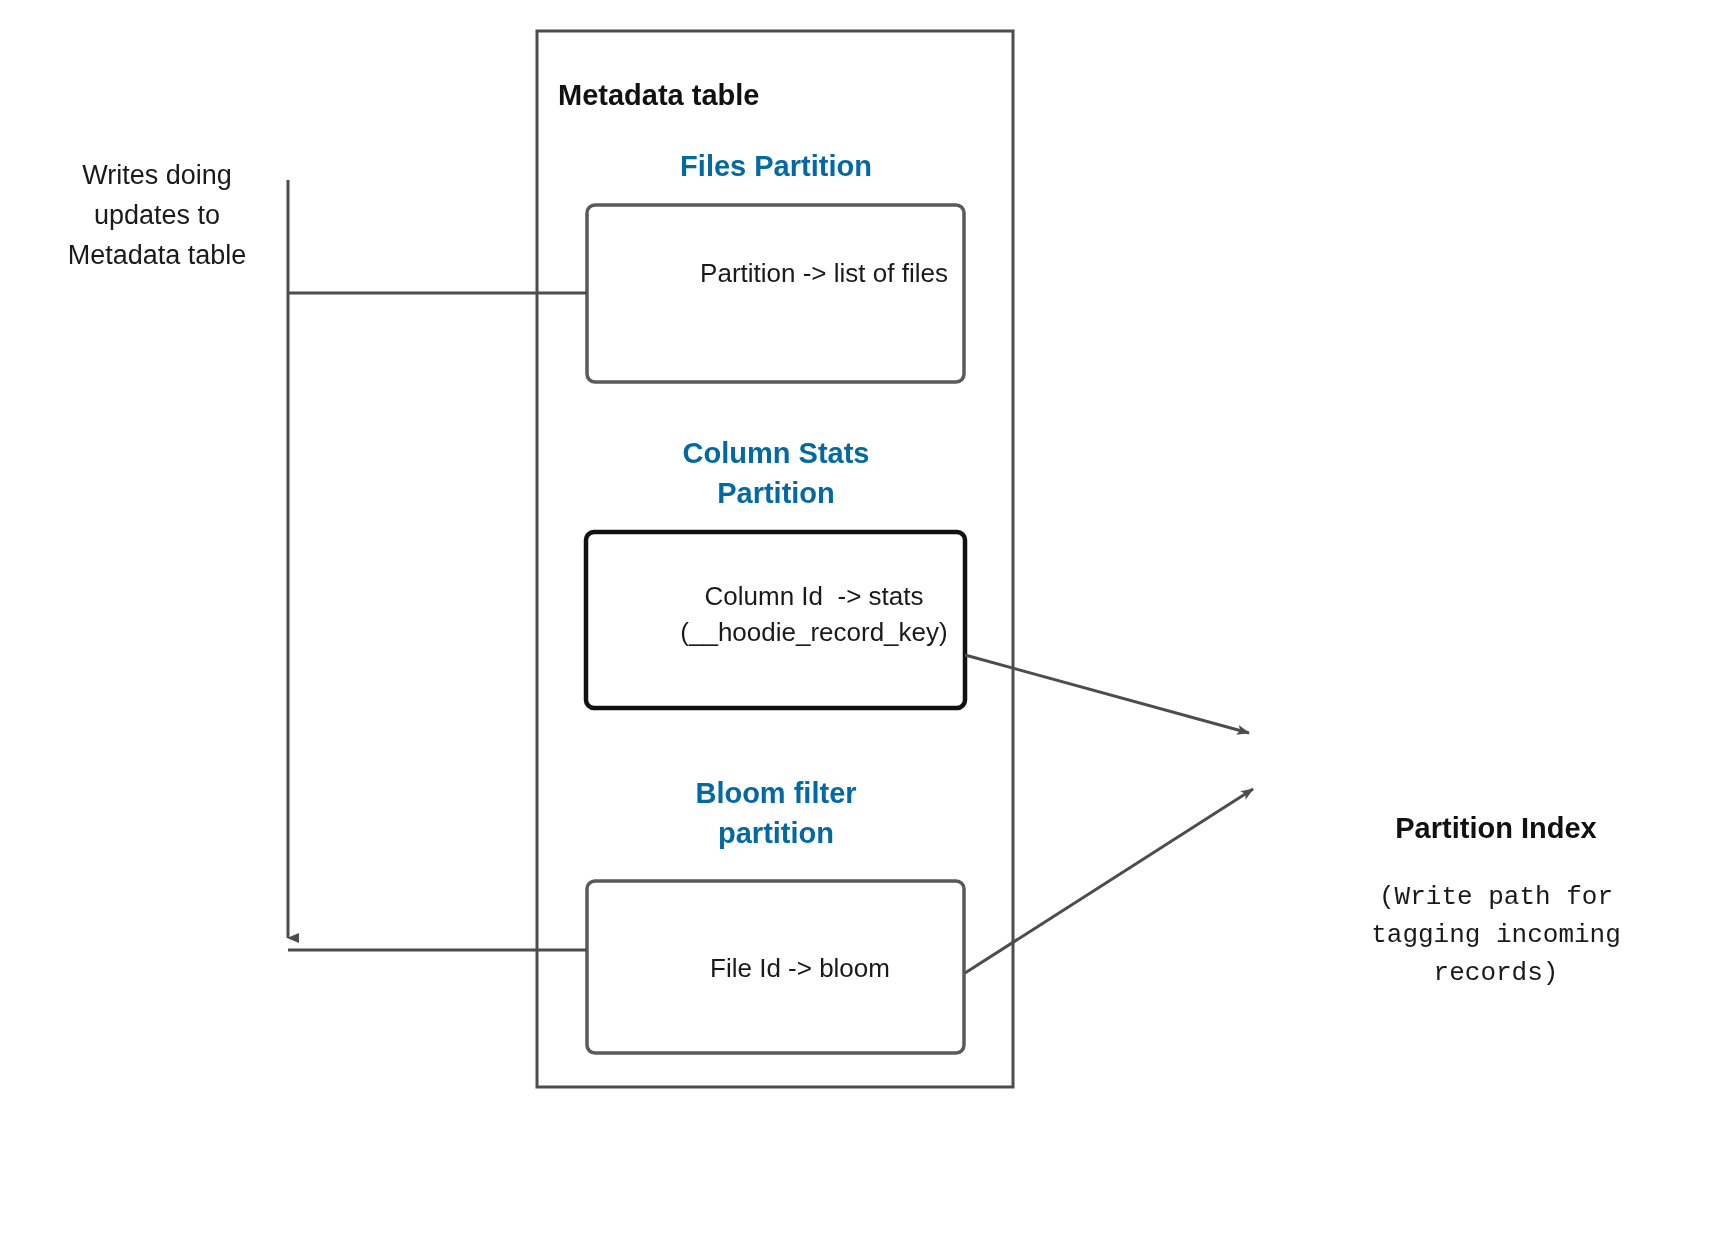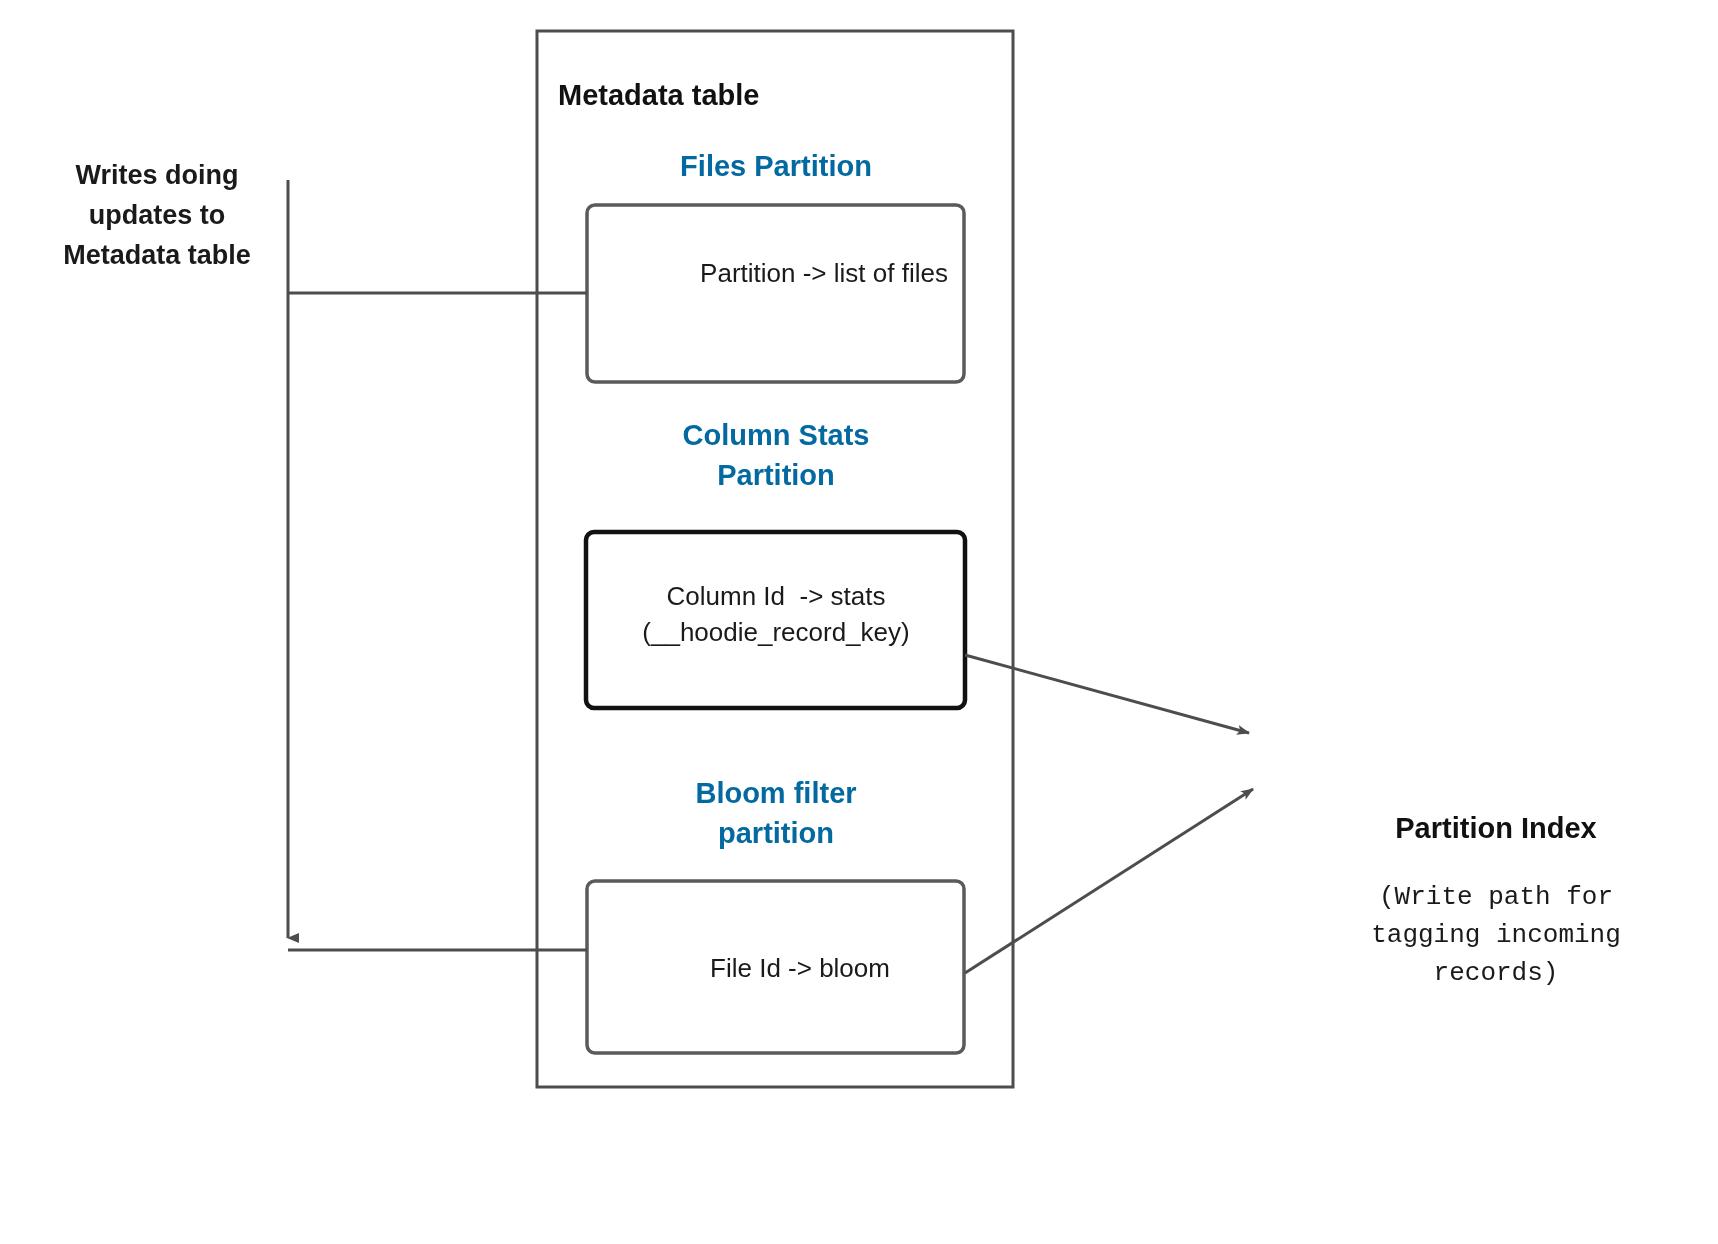--- a/index.html
+++ b/index.html
@@ -9,44 +9,44 @@
     color:#1a1a1a;
   }
   #canvas{position:absolute;inset:0;width:1718px;height:1244px;}
   .svg-layer{position:absolute;left:0;top:0;width:1718px;height:1244px;}
 
   .lbl{position:absolute;}
 
   
   #writes-caption{
     left:12px;top:155px;width:290px;
-    text-align:center;font-size:27px;line-height:40px;font-weight:700;
+    text-align:center;font-size:27px;line-height:40px;font-weight:400;
     color:#1a1a1a;
   }
 
   
   #metadata-table-title{
     left:558px;top:79px;font-size:29px;font-weight:bold;color:#111;
   }
 
   
   .partition-heading{
     text-align:center;font-size:29px;font-weight:bold;line-height:40px;color:#0369a1;
   }
   #files-partition-heading{left:588px;top:146px;width:376px;}
-  #colstats-partition-heading{left:588px;top:415px;width:376px;}
+  #colstats-partition-heading{left:588px;top:433px;width:376px;}
   #bloom-partition-heading{left:588px;top:773px;width:376px;}
 
   
   .box-text{
     position:absolute;text-align:center;font-size:26px;line-height:36px;color:#1a1a1a;
     white-space:pre;
   }
   #files-box-text{left:588px;top:255px;width:376px;padding-left:48px;}
-  #colstats-box-text{left:588px;top:578px;width:376px;}
+  #colstats-box-text{left:588px;top:578px;width:376px;padding-left:38px;}
   #bloom-box-text{left:612px;top:950px;width:376px;}
 
   
   #metadata-index-title{
     left:1286px;top:812px;width:420px;text-align:center;
     font-size:29px;font-weight:bold;color:#111;
   }
   #metadata-index-caption{
     left:1306px;top:878px;width:380px;text-align:center;
     font-size:26px;line-height:38px;color:#1a1a1a;

